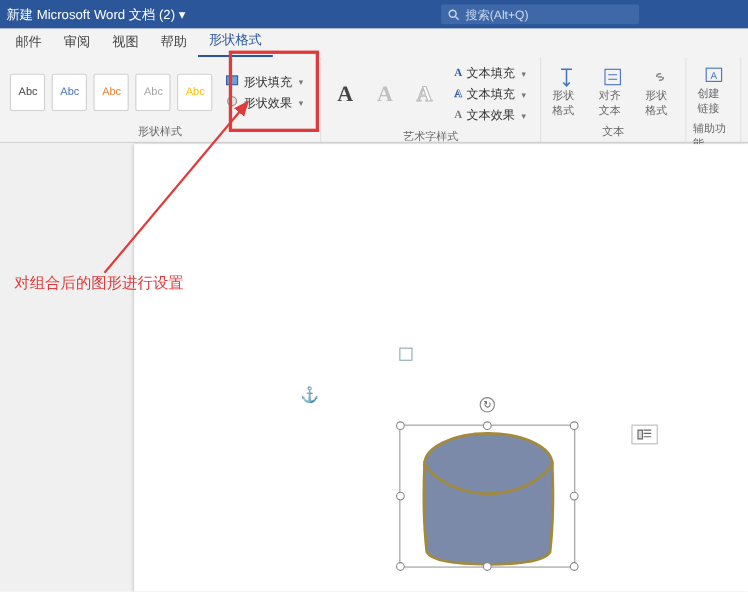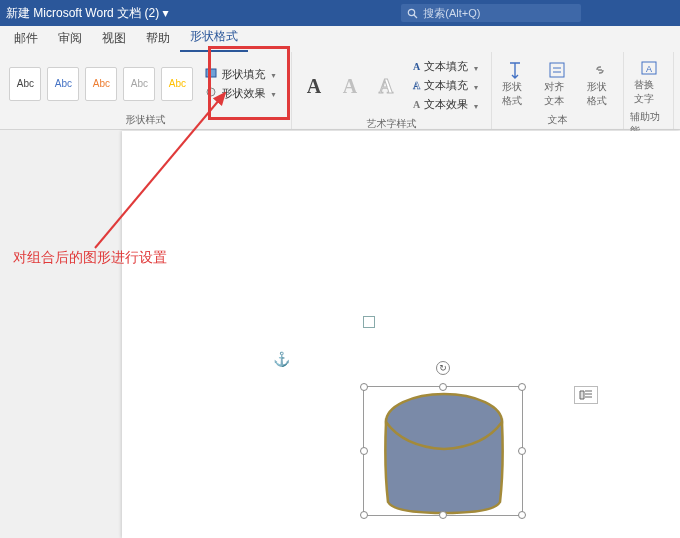--- a/index.html
+++ b/index.html
@@ -174,21 +174,21 @@
 
   <div class="ribbon-group" style="flex:0 0 50px">
     <div class="group-body">
       <div class="big-btn">
         <div class="ico">
             <svg width="18" height="18">
               <rect x="2" y="3" width="14" height="12" fill="none" stroke="#4472c4"></rect>
               <text x="9" y="13" font-size="9" text-anchor="middle" fill="#4472c4">A</text>
             </svg>
           </div>
-        <span>替换文字</span>
+        <span>创建链接</span>
       </div>
     </div>
     <div class="group-label">辅助功能</div>
   </div>
 
   <div class="red-box" style="top:-6px; left:208px; width:82px; height:74px;"></div>
 </div>
 
 <div class="document-area">
   <div class="shape-canvas">

